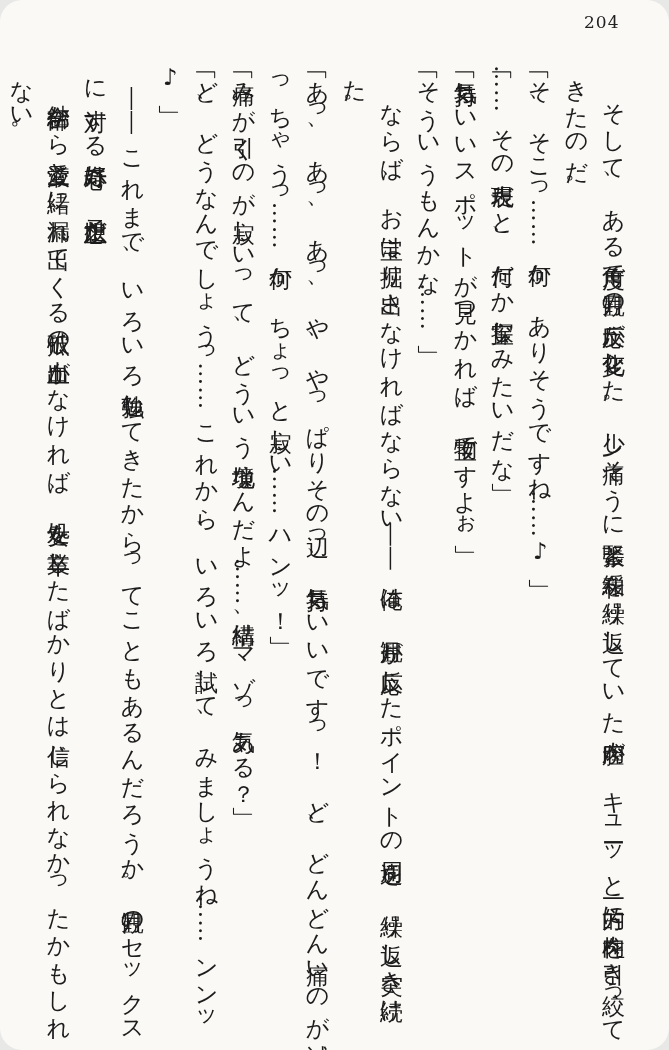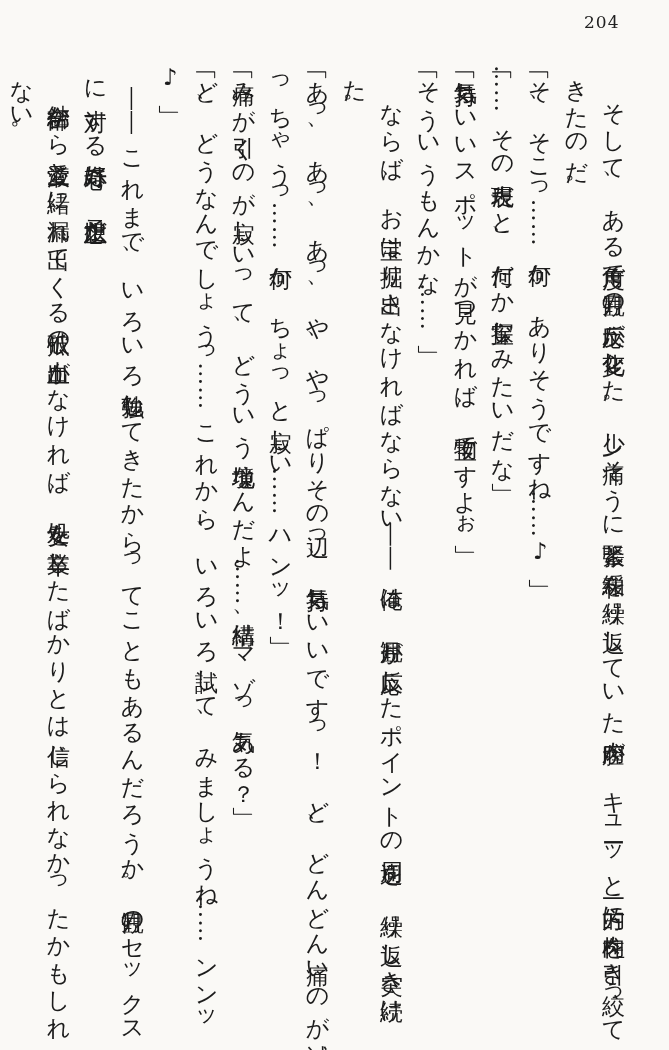--- a/index.html
+++ b/index.html
@@ -9,20 +9,21 @@
   }
   .book-page {
     position: relative;
     width: 669px;
     height: 1050px;
     margin: 0 auto;
     background: #faf9f6;
     overflow: hidden;
     font-family: "DejaVu Serif", "Liberation Serif", serif;
     color: #1c1c1c;
+    border-radius: 22px;
   }
   .page-number {
     position: absolute;
     top: 12px;
     left: 584px;
     font-size: 17px;
     letter-spacing: 1px;
     color: #222;
   }
   .text-body {

